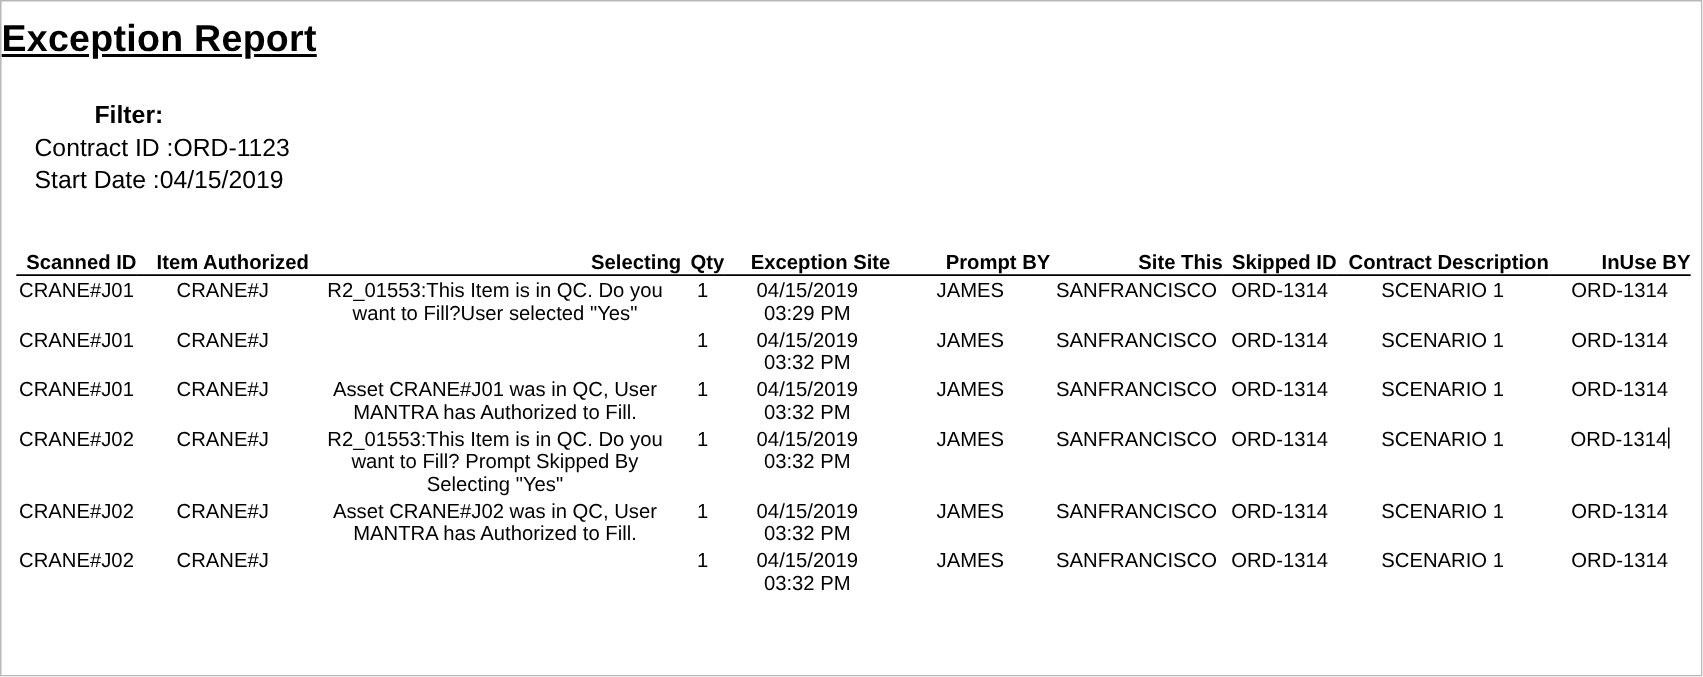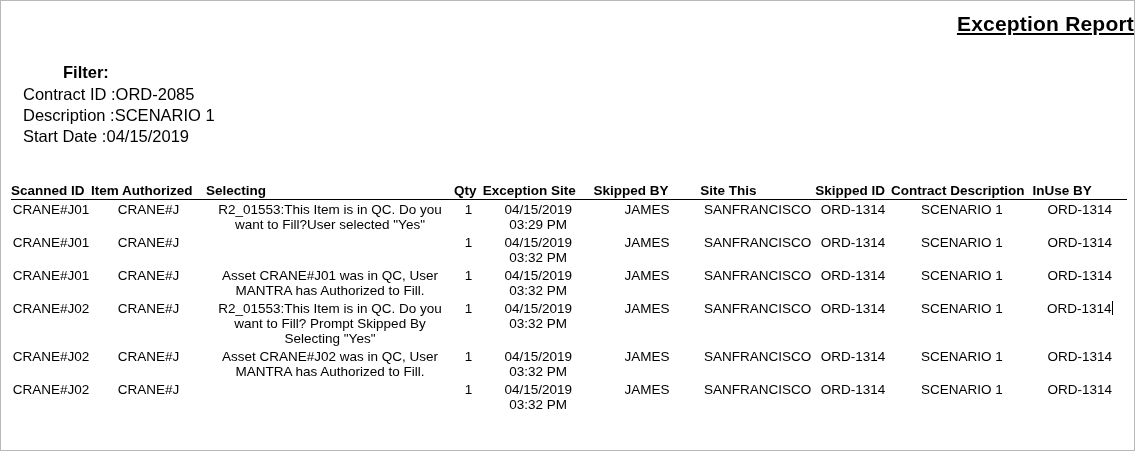--- a/index.html
+++ b/index.html
@@ -14,22 +14,22 @@
   #page {
     position: relative;
     width: 1135px;
     height: 451px;
     background: #ffffff;
     border: 1px solid #b8b8b8;
     box-sizing: border-box;
     overflow: hidden;
   }
   .report-title {
-    text-align: right;
-    font-size: 21px;
+    text-align: left;
+    font-size: 25px;
     font-weight: bold;
     text-decoration: underline;
     margin: 11px 0 0 0;
     letter-spacing: 0.2px;
   }
   .filter-block {
     margin: 26px 0 0 22px;
     font-size: 16.5px;
     line-height: 21px;
   }
@@ -46,21 +46,21 @@
     width: 1116px;
   }
   table.report {
     border-collapse: collapse;
     font-size: 13.5px;
     width: 1116px;
     table-layout: fixed;
   }
   table.report thead th {
     font-weight: bold;
-    text-align: left;
+    text-align: right;
     vertical-align: bottom;
     padding: 0 0 1px 0;
     border-bottom: 1px solid #000000;
     white-space: nowrap;
   }
   table.report tbody td {
     vertical-align: top;
     text-align: center;
     padding: 2px 0 1px 0;
     line-height: 15px;
@@ -92,22 +92,21 @@
 </style>
 </head>
 <body>
 
 <div id="page">
 
   <div class="report-title">Exception Report</div>
 
   <div class="filter-block">
     <div class="filter-heading">Filter:</div>
-    <div class="filter-row">Contract ID :ORD-2085</div>
-    <div class="filter-row">Description :SCENARIO 1</div>
+    <div class="filter-row">Contract ID :ORD-1123</div>
     <div class="filter-row">Start Date :04/15/2019</div>
   </div>
 
   <div class="table-wrap">
     <table class="report">
       <colgroup>
         <col class="c-scanned">
         <col class="c-item">
         <col class="c-exc">
         <col class="c-qty">
@@ -118,21 +117,21 @@
         <col class="c-contdesc">
         <col class="c-inuse">
       </colgroup>
       <thead>
         <tr>
           <th>Scanned ID</th>
           <th>Item Authorized</th>
           <th>Selecting</th>
           <th>Qty</th>
           <th>Exception Site</th>
-          <th>Skipped BY</th>
+          <th>Prompt BY</th>
           <th>Site This</th>
           <th>Skipped ID</th>
           <th>Contract Description</th>
           <th>InUse BY</th>
         </tr>
       </thead>
       <tbody>
         <tr>
           <td>CRANE#J01</td>
           <td>CRANE#J</td>

